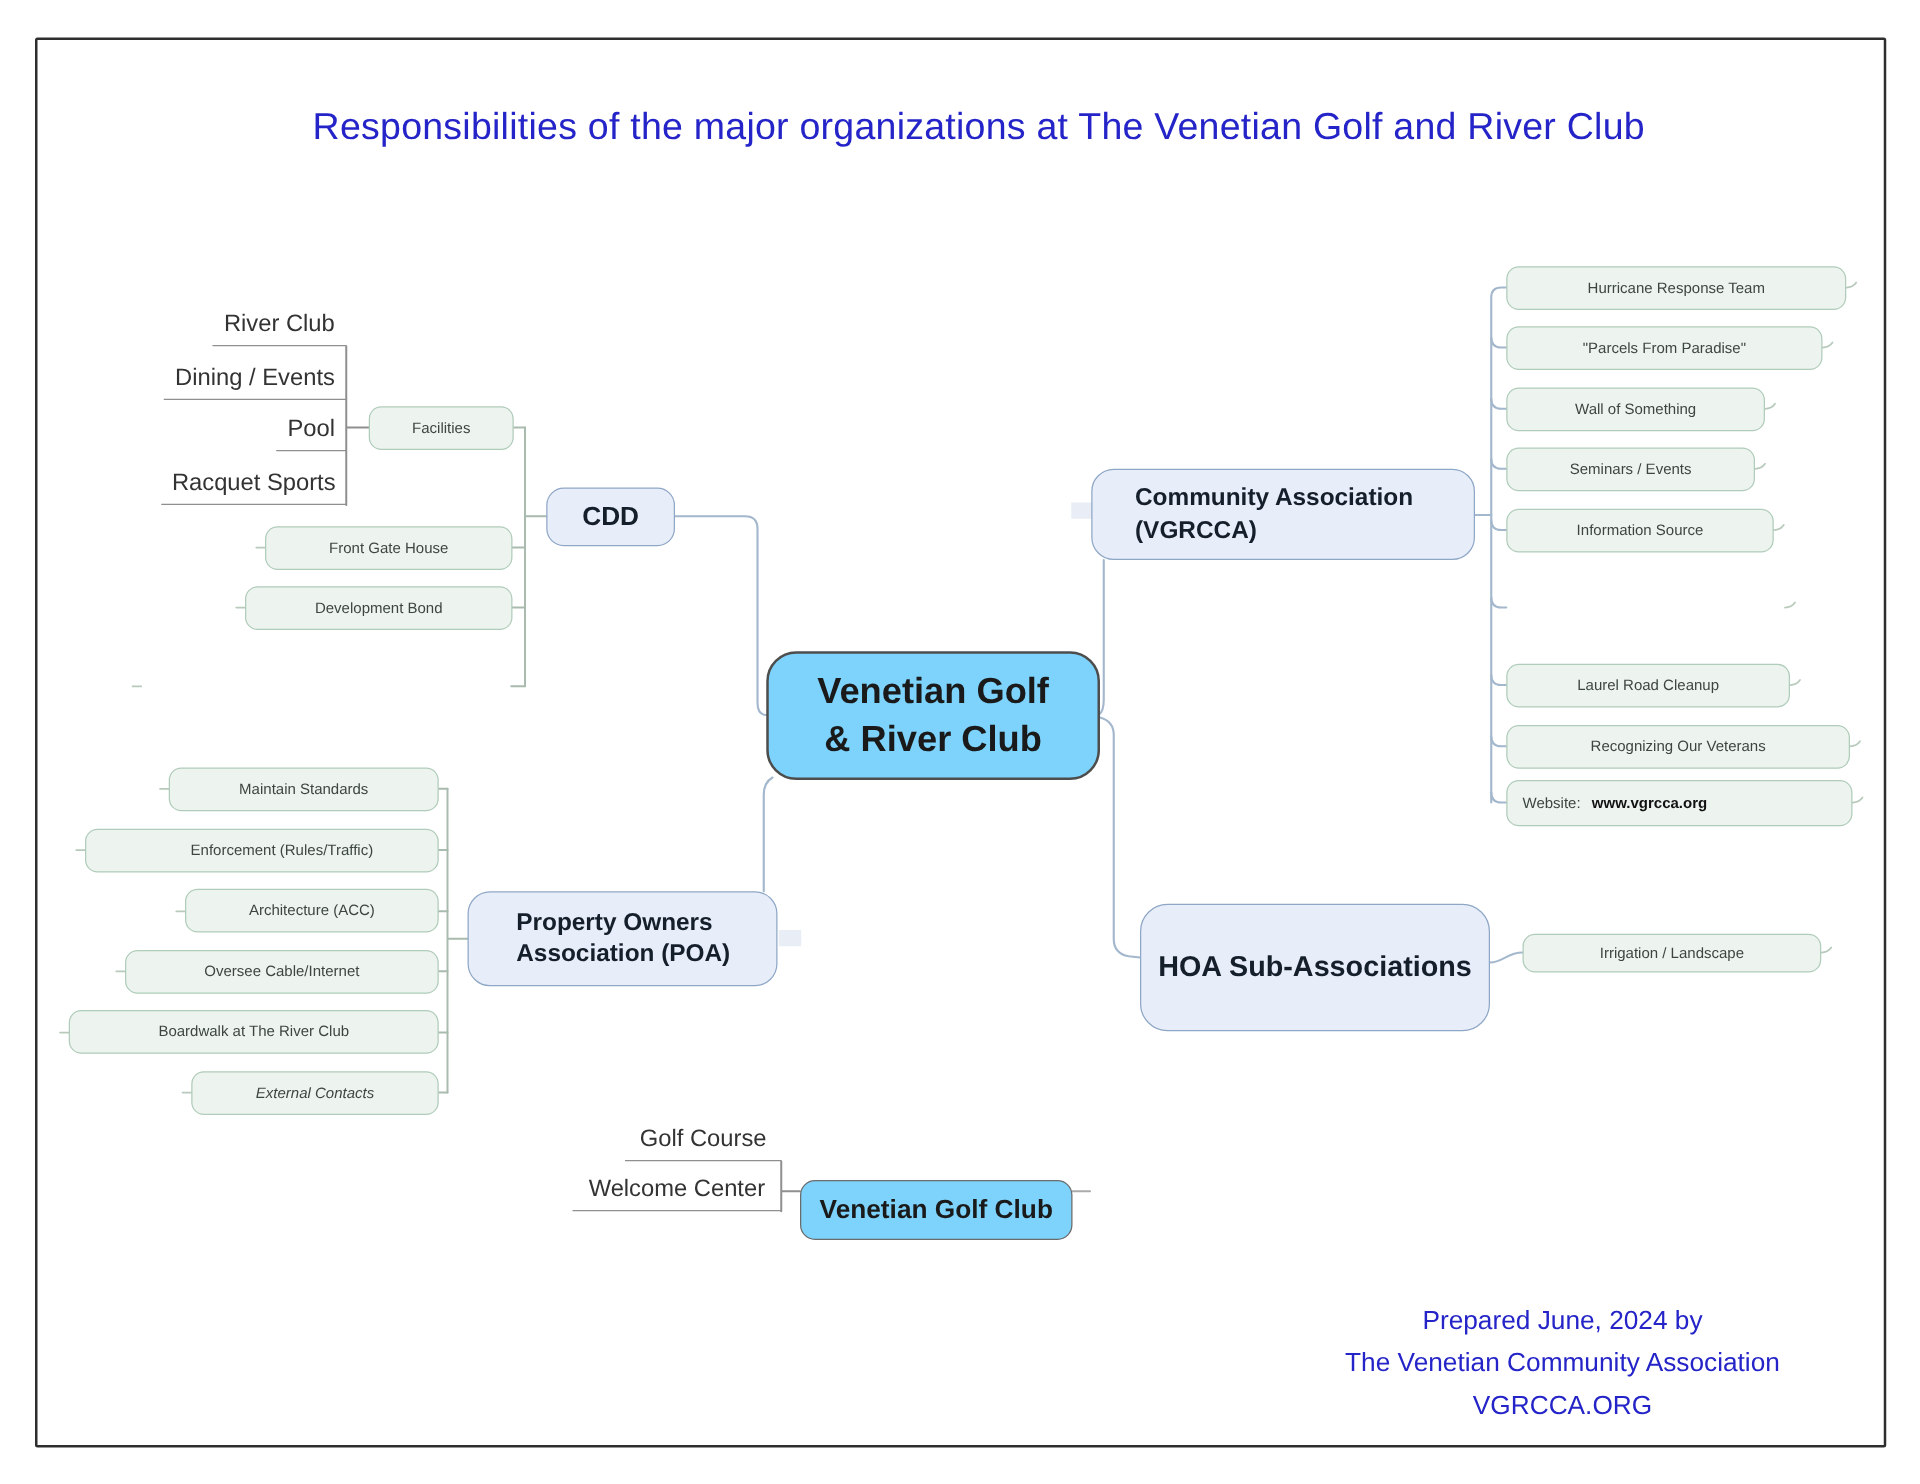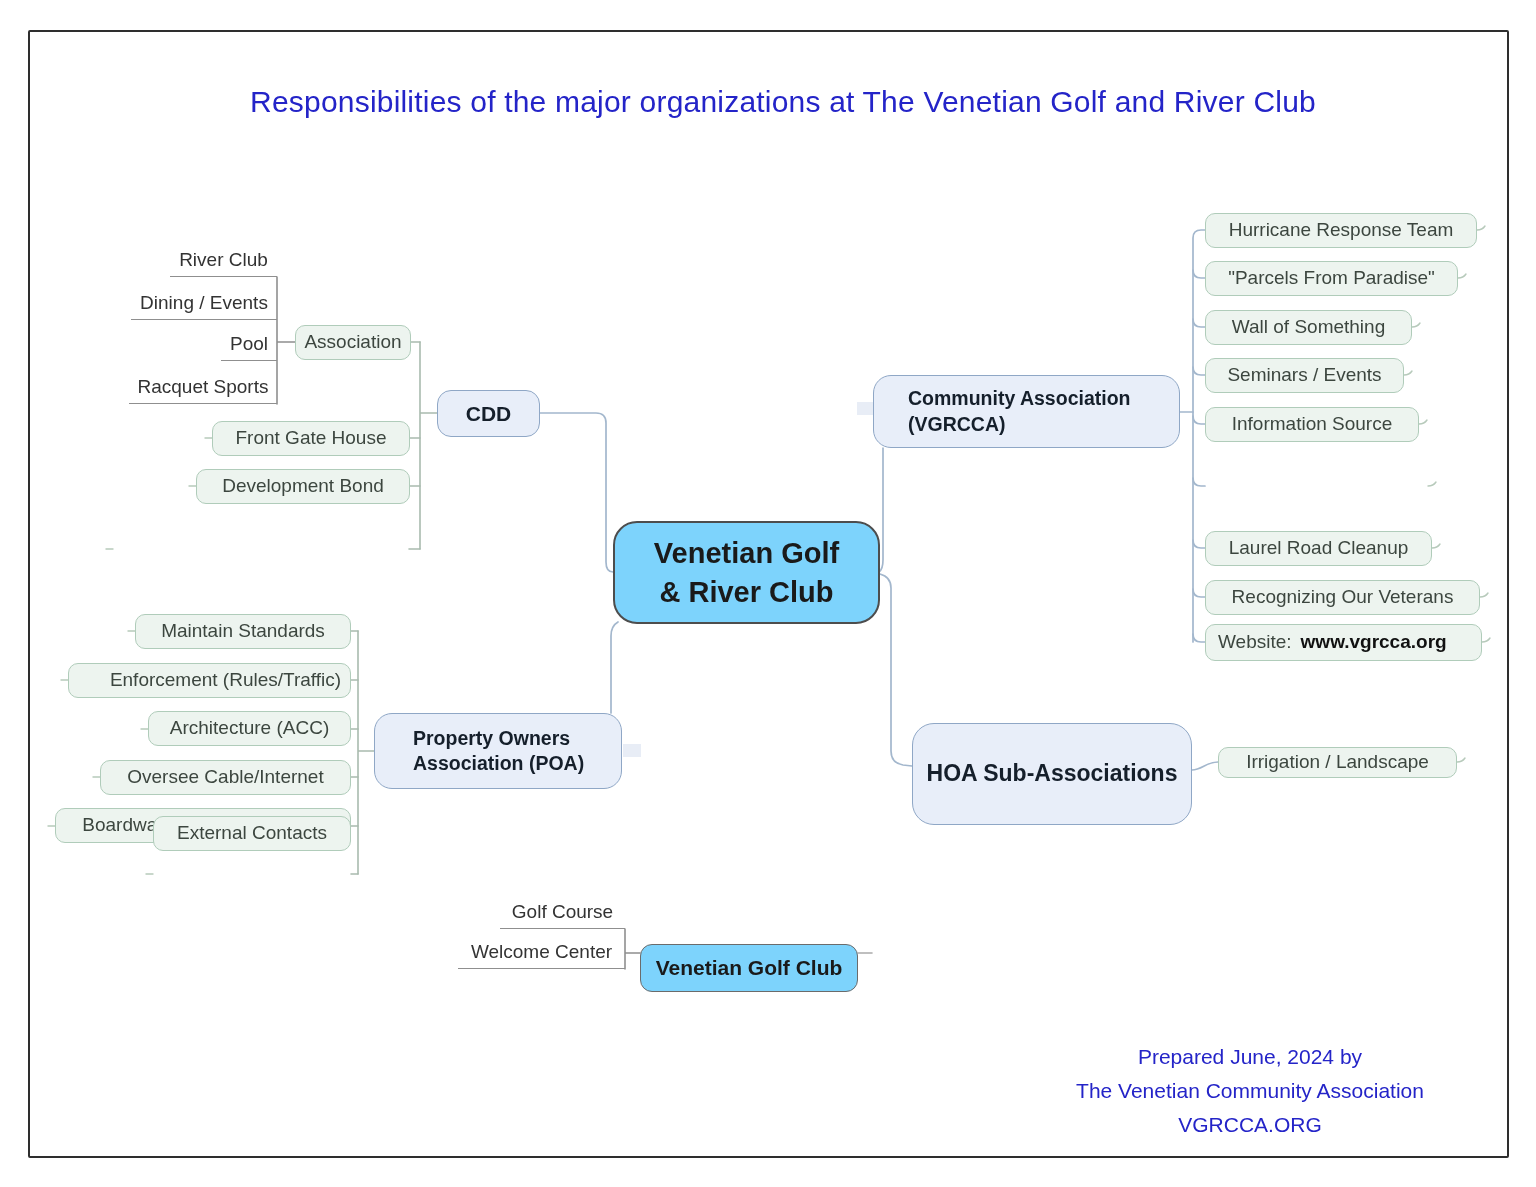--- a/index.html
+++ b/index.html
@@ -7,21 +7,21 @@
        font-family:"Liberation Sans", sans-serif;}
   #stage{position:absolute;left:0;top:0;width:1536px;height:1187px;}
   #frame{position:absolute;left:28px;top:30px;width:1477px;height:1124px;
          border:2px solid #2e2e2e;border-radius:2px;}
   #title{position:absolute;left:30px;right:0;top:85px;text-align:center;
          font-size:30px;color:#2424c8;letter-spacing:.2px;}
   svg.wires{position:absolute;left:0;top:0;z-index:1;}
   .n{position:absolute;box-sizing:border-box;display:flex;align-items:center;
      justify-content:center;text-align:center;z-index:2;line-height:1.3;}
   .g{background:#edf4ef;border:1.6px solid #b0ccba;border-radius:10px;
-     color:#3c463f;font-size:19px;}
+     color:#3c463f;font-size:12px;}
   .b{background:#e8eef9;border:1.6px solid #8fa7c6;color:#151f2b;font-weight:bold;
      font-size:19.5px;border-radius:16px;}
   .k{background:#7dd3fc;color:#1a1a1a;font-weight:bold;text-align:center;}
   .ln{color:#333333;font-size:19px;border-bottom:1.6px solid #8f8f8f;
       align-items:flex-end;justify-content:center;padding-bottom:3px;}
   .left{justify-content:flex-start;text-align:left;}
   .pre{white-space:pre-line;}
   #center-node{border:2px solid #4d4d4d;border-radius:24px;font-size:29px;line-height:1.32;}
   #vgc-node{border:1.8px solid #6b6b6b;border-radius:12px;font-size:21px;margin-top:15px;}
   #hoa-node{font-size:23px;border-radius:22px;}
@@ -89,21 +89,21 @@
 
   <div class="n k" id="center-node" style="left:613px;top:521px;width:267px;height:103px;">
     <span class="pre">Venetian Golf
 &amp; River Club</span>
   </div>
 
   <div class="n b" id="cdd-node" style="left:437px;top:390px;width:103px;height:47px;">
     <span>CDD</span>
   </div>
   <div class="n g" style="left:295px;top:325px;width:116px;height:35px;">
-    <span>Association</span>
+    <span>Facilities</span>
   </div>
   <div class="n ln" style="left:170px;top:251px;width:107px;height:26px;">
     <span>River Club</span>
   </div>
   <div class="n ln" style="left:131px;top:294px;width:146px;height:26px;">
     <span>Dining / Events</span>
   </div>
   <div class="n ln" style="left:221px;top:335px;width:56px;height:26px;">
     <span>Pool</span>
   </div>
@@ -159,21 +159,21 @@
   </div>
   <div class="n g" style="left:148px;top:711px;width:203px;height:35px;">
     <span>Architecture (ACC)</span>
   </div>
   <div class="n g" style="left:100px;top:760px;width:251px;height:35px;">
     <span>Oversee Cable/Internet</span>
   </div>
   <div class="n g" style="left:55px;top:808px;width:296px;height:35px;">
     <span>Boardwalk at The River Club</span>
   </div>
-  <div class="n g" style="left:153px;top:816px;width:198px;height:35px;">
+  <div class="n g" style="left:153px;top:857px;width:198px;height:35px;font-style:italic;">
     <span>External Contacts</span>
   </div>
 
   <div class="n b" id="hoa-node" style="left:912px;top:723px;width:280px;height:102px;">
     <span>HOA Sub-Associations</span>
   </div>
   <div class="n g" style="left:1218px;top:747px;width:239px;height:31px;">
     <span>Irrigation / Landscape</span>
   </div>
 

